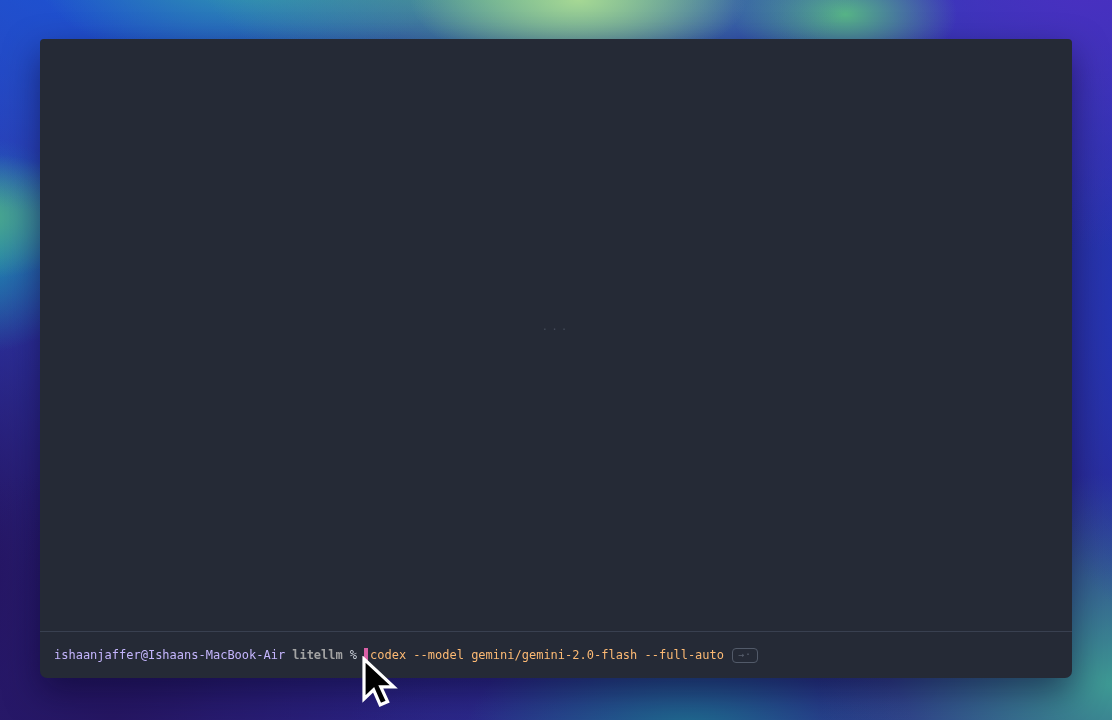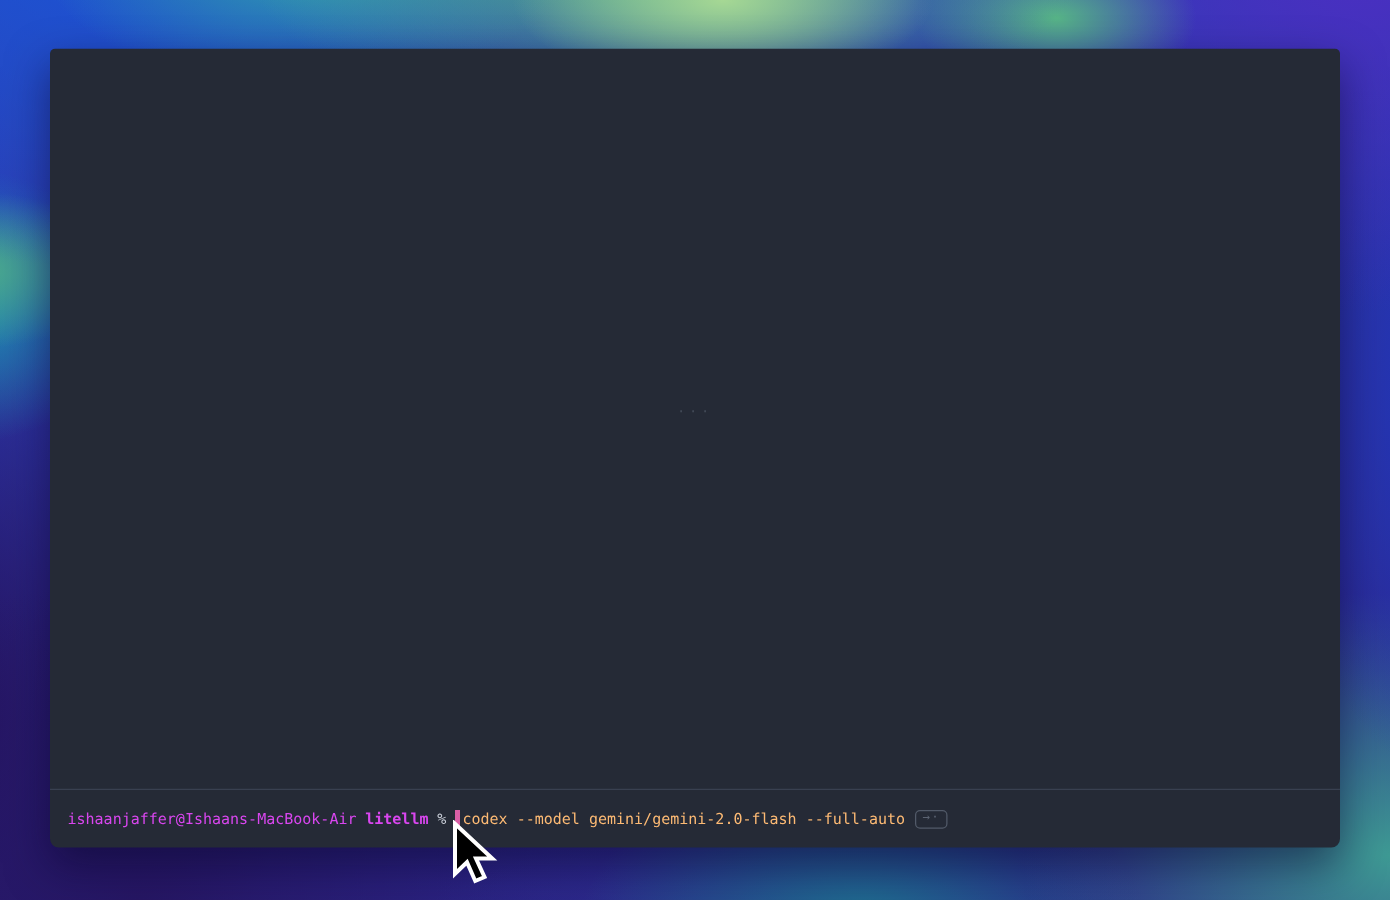--- a/index.html
+++ b/index.html
@@ -41,22 +41,22 @@
     position:absolute; left:0; right:0; top:284px; text-align:center;
     color:#434a58; font-size:11px; letter-spacing:3px;
     font-family:"DejaVu Sans Mono", monospace;
   }
   .term-divider{ height:1px; background:#394050; }
   .term-prompt{
     height:46px; display:flex; align-items:center; padding:0 14px;
     font-size:12px; white-space:pre; line-height:16px;
     font-family:"DejaVu Sans Mono", monospace;
   }
-  .user-host{ color:#d946ef;text-align:right; }
-  .dir{ color:#d946ef; font-weight:bold; margin-left:7px; }
+  .user-host{ color:#c4b5fd;text-align:right; }
+  .dir{ color:#a3a3a3; font-weight:bold; margin-left:7px; }
   .psym{ color:#c9ced8; margin-left:7px; }
   .cursor-bar{
     display:inline-block; width:4px; height:15px; background:#d95fa6;
     margin-left:7px; margin-right:2px; vertical-align:middle;
   }
   .suggestion{ color:#fdba74; }
   .tab-hint{
     color:#5b6372; border:1px solid #525a69; border-radius:4px;
     font-size:10px; height:15px; padding:0 5px; margin-left:8px;
     display:inline-flex; align-items:center; letter-spacing:1px;

